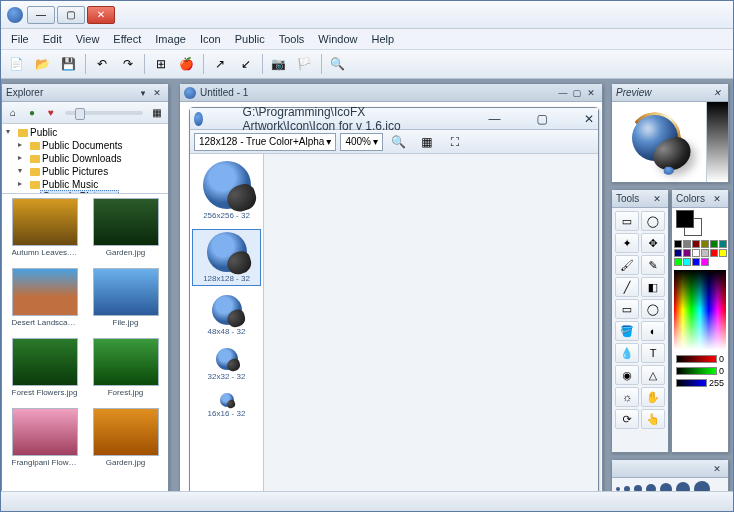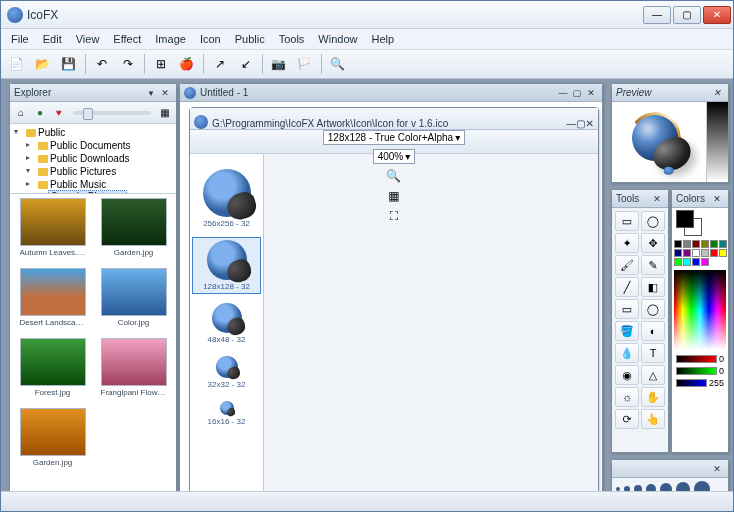--- a/index.html
+++ b/index.html
@@ -16,47 +16,47 @@
 .toolbar { height: 30px; background: linear-gradient(#f6f9fc, #e2eaf3); border-top: 1px solid #d0dae6; border-bottom: 1px solid #b8c4d2; display: flex; align-items: center; padding: 0 4px; gap: 2px; }
 .tbtn { width: 24px; height: 24px; border: 1px solid transparent; border-radius: 3px; display: flex; align-items: center; justify-content: center; cursor: pointer; font-size: 12px; }
 .tsep { width: 1px; height: 20px; background: #b0bccc; margin: 0 2px; }
 .workspace { flex: 1; background: #8a9aac; position: relative; overflow: hidden; }
 .panel { position: absolute; background: #f0f4f8; border: 1px solid #7a8ca0; border-radius: 4px 4px 0 0; display: flex; flex-direction: column; box-shadow: 1px 1px 3px rgba(0,0,0,.2); }
 .panel-title { height: 18px; background: linear-gradient(#e6edf5, #cad6e4); border-bottom: 1px solid #a0b0c2; display: flex; align-items: center; padding: 0 4px; font-size: 10px; color: #2a3a4a; }
 .panel-title .spacer { flex: 1; }
 .panel-title .pbtn { width: 14px; height: 14px; font-size: 9px; display: flex; align-items: center; justify-content: center; cursor: pointer; }
 .panel-body { flex: 1; background: #fff; overflow: hidden; }
 
-.explorer { left: 8px; top: 4px; width: 168px; height: 418px; }
+.explorer { left: 0; top: 4px; width: 168px; height: 418px; }
 .exp-tools { height: 22px; background: linear-gradient(#f4f8fc, #e0e8f2); border-bottom: 1px solid #c0ccd8; display: flex; align-items: center; padding: 0 2px; gap: 1px; }
 .exp-tbtn { width: 18px; height: 18px; display: flex; align-items: center; justify-content: center; font-size: 10px; cursor: pointer; }
 .exp-slider { flex: 1; height: 4px; background: #d0d8e2; border-radius: 2px; margin: 0 4px; position: relative; }
 .exp-slider::after { content: ''; position: absolute; left: 10px; top: -3px; width: 8px; height: 10px; background: #e0e6ee; border: 1px solid #90a0b4; border-radius: 2px; }
 .tree { height: 70px; border-bottom: 1px solid #c0ccd8; font-size: 10px; padding: 2px; overflow: hidden; }
 .tree-item { padding: 1px 0 1px 14px; position: relative; white-space: nowrap; }
 .tree-item::before { content: '▸'; position: absolute; left: 2px; font-size: 8px; color: #555; }
 .tree-item.open::before { content: '▾'; }
 .tree-sub { padding-left: 12px; }
 .tree-sel { background: #cfe4ff; border: 1px dotted #5080c0; padding: 0 2px; }
 .fico { display: inline-block; width: 10px; height: 8px; background: #f0c040; border-radius: 1px; margin-right: 2px; vertical-align: middle; }
 .thumbs { display: grid; grid-template-columns: 1fr 1fr; gap: 4px; padding: 4px; overflow-y: auto; height: calc(100% - 92px); }
 .thumb { display: flex; flex-direction: column; align-items: center; font-size: 8px; color: #3a4a5a; }
 .thumb-img { width: 66px; height: 48px; border: 1px solid #aab8c8; background: #ddd; margin-bottom: 2px; }
 .thumb-label { text-align: center; white-space: nowrap; overflow: hidden; text-overflow: ellipsis; width: 66px; }
 
 .untitled { left: 178px; top: 4px; width: 424px; height: 418px; }
 .untitled .panel-title { background: linear-gradient(#dae4ef, #c2d0de); }
 
 .iconeditor { left: 188px; top: 28px; width: 410px; height: 394px; }
-.ie-title { height: 22px; background: linear-gradient(#f4f8fc, #dfe9f4); border-bottom: 1px solid #b0c0d2; display: flex; align-items: flex-end; padding: 0 4px; font-size: 10px; color: #2a3a4a; }
+.ie-title { height: 22px; background: linear-gradient(#f4f8fc, #dfe9f4); border-bottom: 1px solid #b0c0d2; display: flex; align-items: center; padding: 0 4px; font-size: 12px; color: #2a3a4a; gap: 36px; }
 .ie-title .ie-icon { width: 14px; height: 14px; margin-right: 4px; background: radial-gradient(circle at 40% 35%, #6fa3e8, #2c5a9e); border-radius: 50%; }
-.ie-tools { height: 24px; background: linear-gradient(#f4f8fc, #e0e8f2); border-bottom: 1px solid #c0ccd8; display: flex; align-items: center; padding: 0 4px; gap: 4px; font-size: 10px; flex-direction: column; }
+.ie-tools { height: 24px; background: linear-gradient(#f4f8fc, #e0e8f2); border-bottom: 1px solid #c0ccd8; display: flex; align-items: center; padding: 0 4px; gap: 4px; font-size: 10px; }
 .ie-sel { border: 1px solid #90a0b4; background: #fff; padding: 1px 4px; height: 18px; display: flex; align-items: center; gap: 2px; }
 .ie-content { display: flex; height: calc(100% - 46px); }
-.ie-sidebar { width: 74px; background: #fff; border-right: 1px solid #c0ccd8; overflow-y: auto; padding: 12px 2px; }
+.ie-sidebar { width: 74px; background: #fff; border-right: 1px solid #c0ccd8; overflow-y: auto; padding: 4px 2px; }
 .ie-size { display: flex; flex-direction: column; align-items: center; margin-bottom: 6px; padding: 2px; border: 1px solid transparent; cursor: pointer; }
 .ie-size.sel { border-color: #4080d0; background: #e0ecfa; }
 .ie-size-ico { background: radial-gradient(circle at 40% 35%, #7fb0f0 30%, #3060a0 60%); border-radius: 50%; position: relative; }
 .ie-size-ico::after { content: ''; position: absolute; right: -10%; bottom: -5%; width: 60%; height: 55%; background: radial-gradient(ellipse at 30% 30%, #555, #111); border-radius: 60% 40% 50% 50%; transform: rotate(-15deg); }
 .ie-size-lbl { font-size: 8px; color: #3a5a8a; margin-top: 2px; }
 .ie-canvas { flex: 1; position: relative; overflow: hidden;
   background:
     linear-gradient(45deg, #e8e8e8 25%, transparent 25%, transparent 75%, #e8e8e8 75%),
     linear-gradient(45deg, #e8e8e8 25%, #f8f8f8 25%, #f8f8f8 75%, #e8e8e8 75%);
   background-size: 12px 12px; background-position: 0 0, 6px 6px;
@@ -119,21 +119,20 @@
 .brushp-body { display: flex; align-items: center; gap: 4px; padding: 2px 4px; height: calc(100% - 18px); }
 .bdot { border-radius: 50%; background: #3a5a8a; }
 .statusbar { height: 20px; background: linear-gradient(#f0f4fa, #dae2ec); border-top: 1px solid #c0ccd8; }
 </style>
 </head>
 <body>
 
 <div class="window">
   <div class="titlebar">
     <div class="titlebar-icon"></div>
-    <div class="titlebar-text">IcoFX</div>
     <div class="winbtns">
       <div class="winbtn">—</div>
       <div class="winbtn">▢</div>
       <div class="winbtn close">✕</div>
     </div>
   </div>
 
   <div class="menubar">
     <span>File</span>
     <span>Edit</span>
@@ -204,21 +203,25 @@
             <div class="thumb">
               <div class="thumb-img" style="background:linear-gradient(#2a5a2a,#0a2a0a)"></div>
               <div class="thumb-label">Garden.jpg</div>
             </div>
             <div class="thumb">
               <div class="thumb-img" style="background:linear-gradient(#4aa0e0,#c07040 60%)"></div>
               <div class="thumb-label">Desert Landscap…</div>
             </div>
             <div class="thumb">
               <div class="thumb-img" style="background:linear-gradient(#6ab0ea,#2a5a9a)"></div>
-              <div class="thumb-label">Color.jpg</div>
+              <div class="thumb-label">File.jpg</div>
+            </div>
+            <div class="thumb">
+              <div class="thumb-img" style="background:linear-gradient(#2a7a2a,#0a3a0a)"></div>
+              <div class="thumb-label">Forest Flowers.jpg</div>
             </div>
             <div class="thumb">
               <div class="thumb-img" style="background:linear-gradient(#3a9a3a,#0a4a0a)"></div>
               <div class="thumb-label">Forest.jpg</div>
             </div>
             <div class="thumb">
               <div class="thumb-img" style="background:linear-gradient(#f0a0c0,#a04060)"></div>
               <div class="thumb-label">Frangipani Flowe…</div>
             </div>
             <div class="thumb">

